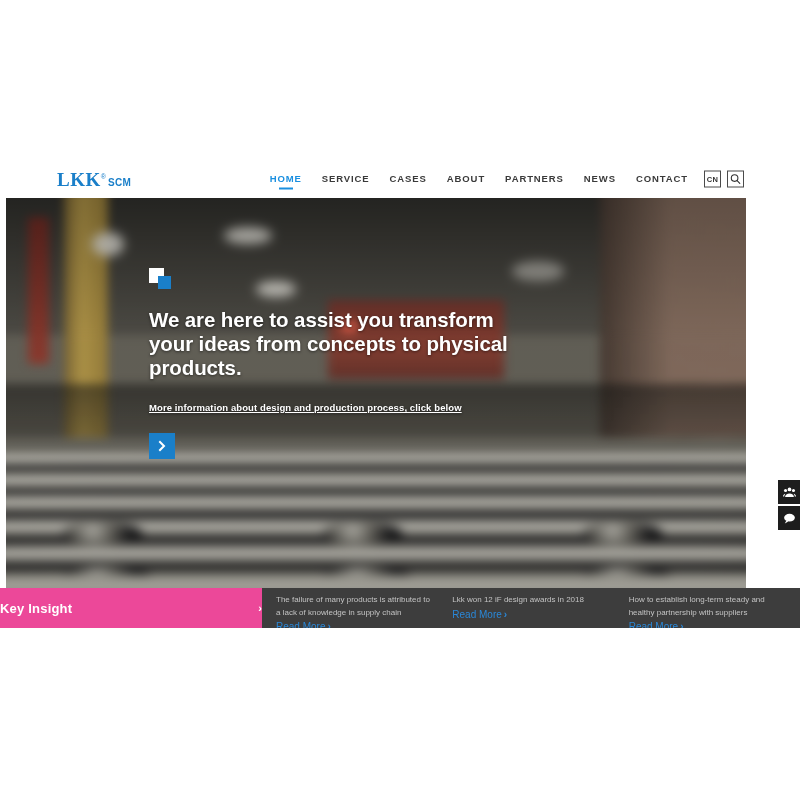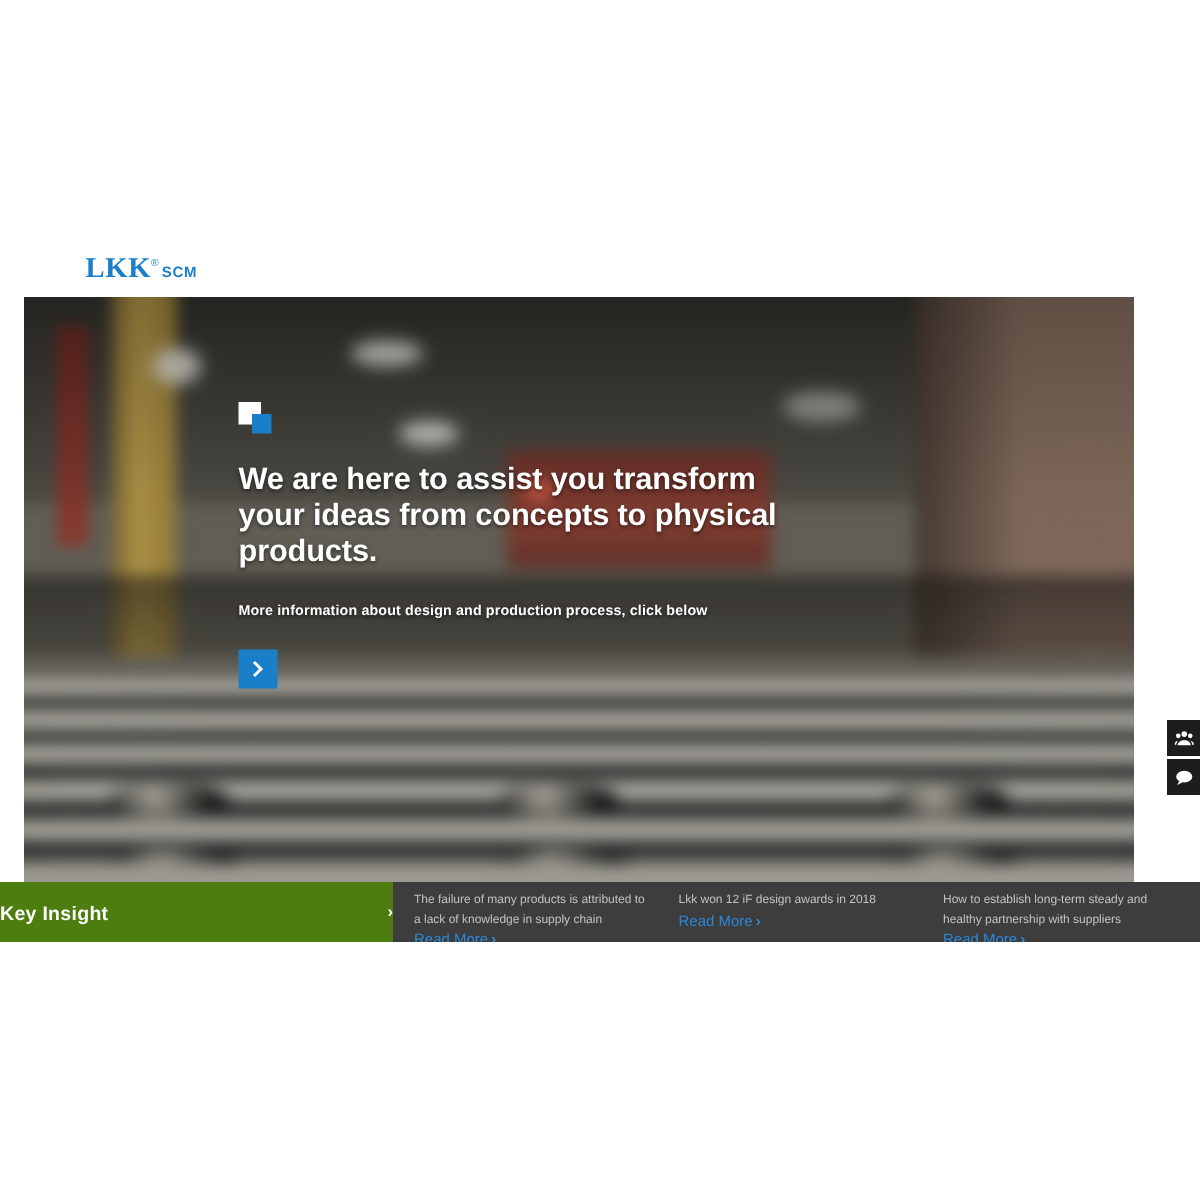--- a/index.html
+++ b/index.html
@@ -115,21 +115,21 @@
     font-size: 7.5px;
     font-weight: 700;
     color: #333;
     letter-spacing: 0.3px;
   }
   .hdr-box svg { display: block; }
 
   
   #hero {
     position: absolute;
-    left: 16px;
+    left: 6px;
     top: 198px;
     width: 740px;
     height: 430px;
     overflow: hidden;
     background: #6d6a60;
   }
 
   
   #hero-bg {
     position: absolute;
@@ -304,20 +304,21 @@
     max-width: 375px;
   }
 
   #hero-sub {
     font-size: 9.5px;
     font-weight: 700;
     color: #ffffff;
     letter-spacing: 0.1px;
     text-shadow: 0 1px 3px rgba(0,0,0,.6);
     margin-bottom: 20px;
+    text-decoration: underline;
   }
 
   #hero-cta {
     width: 26px;
     height: 26px;
     background: #1a7fc9;
     display: flex;
     align-items: center;
     justify-content: center;
     cursor: pointer;
@@ -355,21 +356,21 @@
     width: 800px;
     height: 40px;
     display: flex;
     z-index: 30;
     overflow: hidden;
   }
 
   #key-insight {
     width: 262px;
     flex: 0 0 262px;
-    background: #4d7c0f;
+    background: #ec4899;
     display: flex;
     align-items: center;
     justify-content: space-between;
     cursor: pointer;
   }
   #key-insight .ki-label {
     font-size: 13px;
     font-weight: 700;
     color: #ffffff;
     letter-spacing: 0.2px;
@@ -425,20 +426,40 @@
 <div id="page">
 
   <div id="header">
 
     <div id="logo">
       <span class="lkk">LKK</span>
       <span class="reg">®</span>
       <span class="scm">SCM</span>
     </div>
 
+    <nav id="nav">
+      <div class="nav-item active">HOME</div>
+      <div class="nav-item">SERVICE</div>
+      <div class="nav-item">CASES</div>
+      <div class="nav-item">ABOUT</div>
+      <div class="nav-item">PARTNERS</div>
+      <div class="nav-item">NEWS</div>
+      <div class="nav-item">CONTACT</div>
+
+      <div class="hdr-box">
+        <span class="cn-text">CN</span>
+      </div>
+
+      <div class="hdr-box">
+        <svg width="11" height="11" viewBox="0 0 11 11">
+          <circle cx="4.6" cy="4.6" r="3.3" fill="none" stroke="#333" stroke-width="1.1"></circle>
+          <line x1="7.1" y1="7.1" x2="9.8" y2="9.8" stroke="#333" stroke-width="1.1" stroke-linecap="round"></line>
+        </svg>
+      </div>
+    </nav>
   </div>
 
   <div id="hero">
 
     <div id="hero-bg">
       <div class="bg-l bg-ceiling"></div>
       <div class="bg-l bg-cardboard"></div>
       <div class="bg-l bg-cardboard-shade"></div>
       <div class="bg-l bg-col-yellow"></div>
       <div class="bg-l bg-red-pole"></div>

